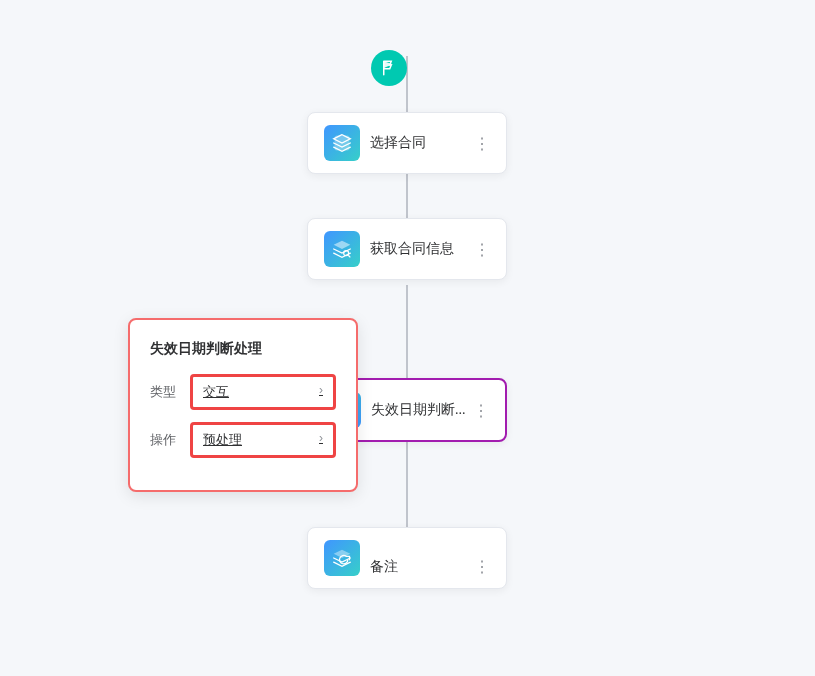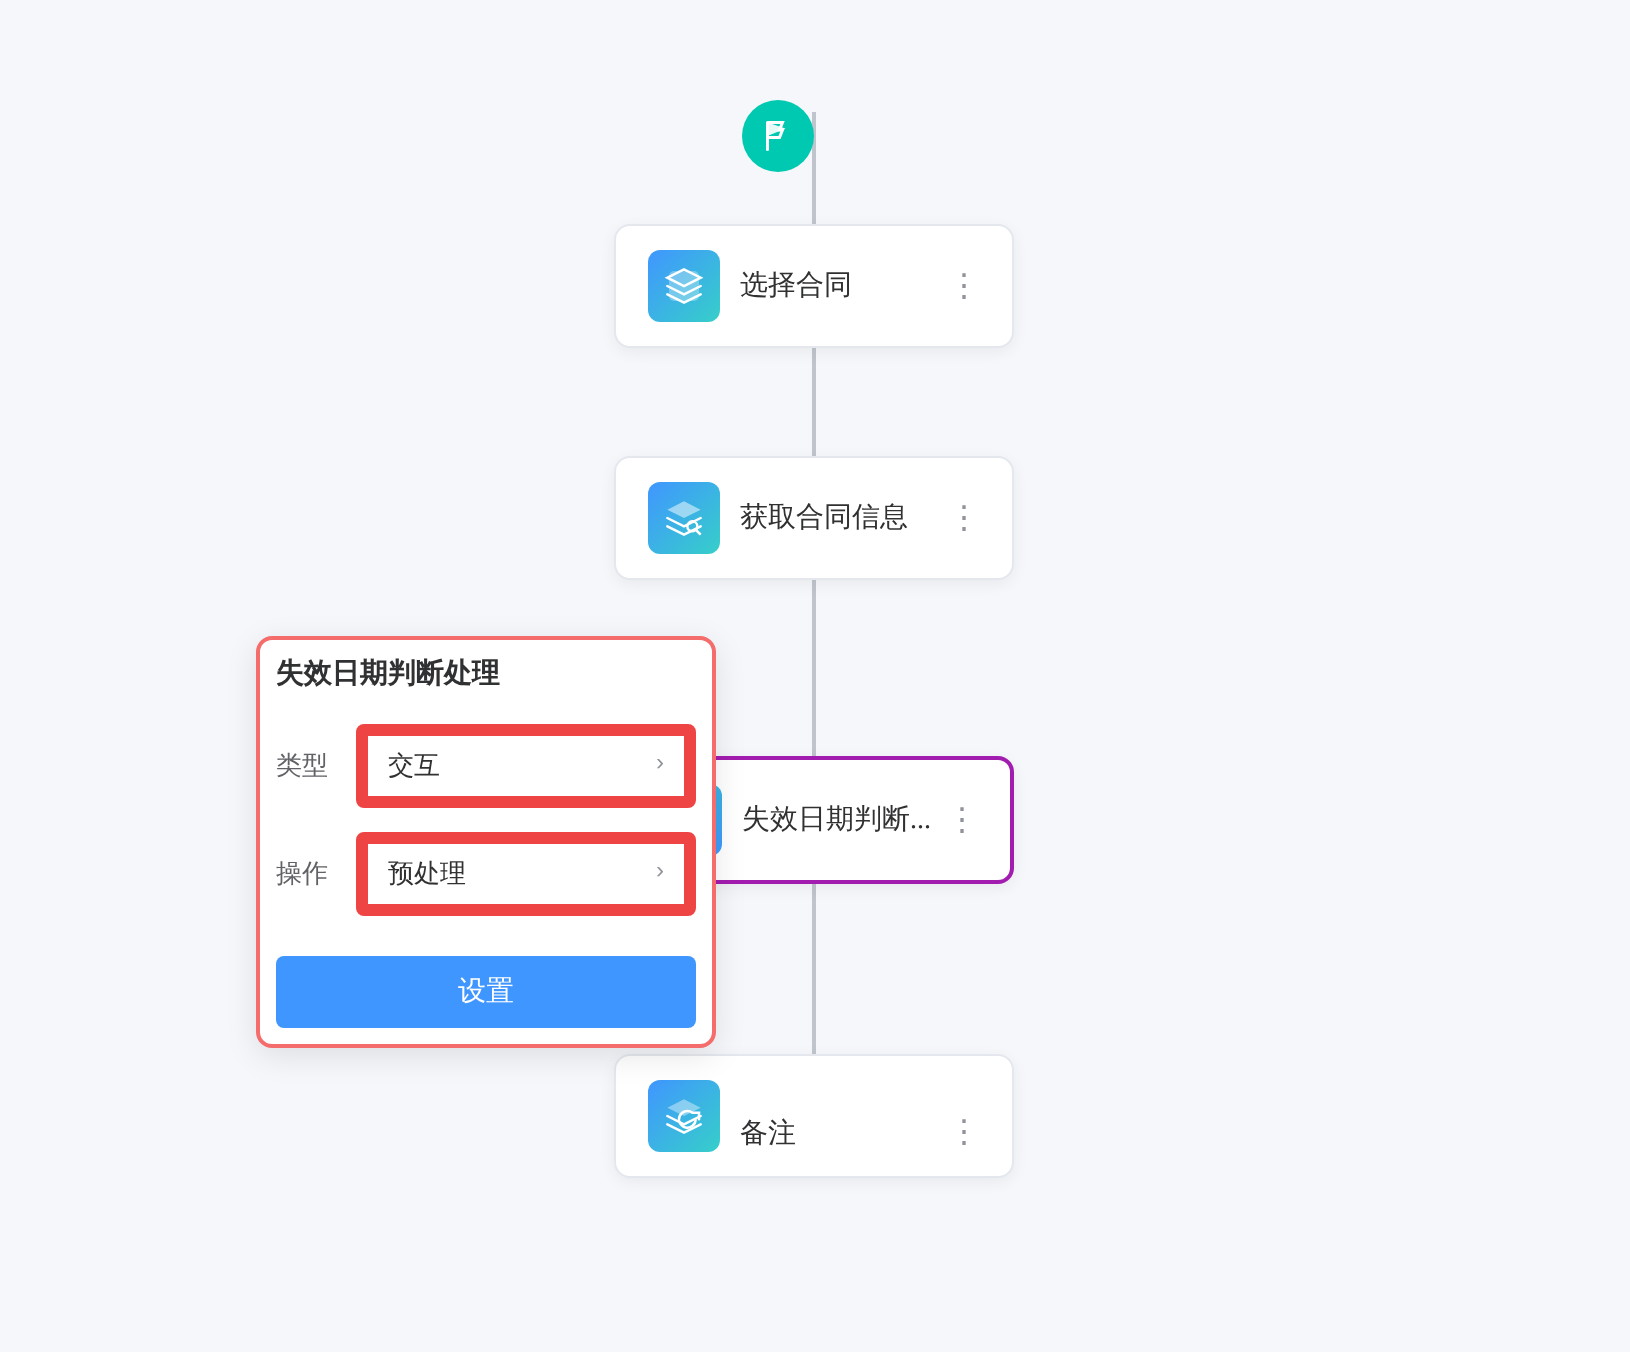--- a/index.html
+++ b/index.html
@@ -88,21 +88,21 @@
       cursor: pointer;
       margin-left: 4px;
     }
 
     
     .popup-panel {
       position: absolute;
       background: #fff;
       border: 2px solid #f56c6c;
       border-radius: 8px;
-      padding: 8px;
+      padding: 20px;
       width: 230px;
       box-shadow: 0 4px 16px rgba(0,0,0,0.1);
       z-index: 10;
     }
 
     .popup-panel .panel-title {
       font-size: 14px;
       font-weight: 600;
       color: #303133;
       margin-bottom: 16px;
@@ -116,29 +116,30 @@
 
     .popup-panel .field-label {
       font-size: 13px;
       color: #606266;
       width: 40px;
       flex-shrink: 0;
     }
 
     .popup-panel .field-value {
       flex: 1;
-      border: 6px solid #ef4444;
+      border: 3px solid #ef4444;
       border-radius: 4px;
       padding: 6px 10px;
       font-size: 13px;
       color: #303133;
       display: flex;
       align-items: flex-start;
       justify-content: space-between;
       cursor: pointer;
+      text-decoration: underline;
     }
 
     .popup-panel .field-value .chevron {
       color: #909399;
       font-size: 12px;
     }
 
     .popup-panel .set-btn {
       width: 100%;
       background: #4096ff;
@@ -194,21 +195,21 @@
     <div class="node-icon">
       <svg viewBox="0 0 24 24" fill="none">
         <rect x="3" y="3" width="18" height="18" rx="3" fill="white" opacity="0.3"></rect>
         <path d="M12 2L2 7l10 5 10-5-10-5zM2 17l10 5 10-5M2 12l10 5 10-5" stroke="white" stroke-width="1.5" stroke-linecap="round"></path>
       </svg>
     </div>
     <span class="node-label">选择合同</span>
     <span class="node-menu">⋮</span>
   </div>
 
-  <div class="flow-node" style="position:absolute; top:228px; left:307px;">
+  <div class="flow-node" style="position:absolute; top:218px; left:307px;">
     <div class="node-icon">
       <svg viewBox="0 0 24 24" fill="none">
         <path d="M12 2L2 7l10 5 10-5-10-5z" fill="white" opacity="0.5"></path>
         <path d="M2 17l10 5 10-5M2 12l10 5 10-5" stroke="white" stroke-width="1.5" stroke-linecap="round"></path>
         <circle cx="17" cy="17" r="3" stroke="white" stroke-width="1.5"></circle>
         <line x1="19.5" y1="19.5" x2="22" y2="22" stroke="white" stroke-width="1.5"></line>
       </svg>
     </div>
     <span class="node-label">获取合同信息</span>
     <span class="node-menu">⋮</span>
@@ -250,16 +251,15 @@
     </div>
 
     <div class="field-row">
       <span class="field-label">操作</span>
       <div class="field-value">
         <span>预处理</span>
         <span class="chevron">›</span>
       </div>
     </div>
 
-    <button class="set-btn">设置</button>
   </div>
 
 </div>
 
 </body></html>

